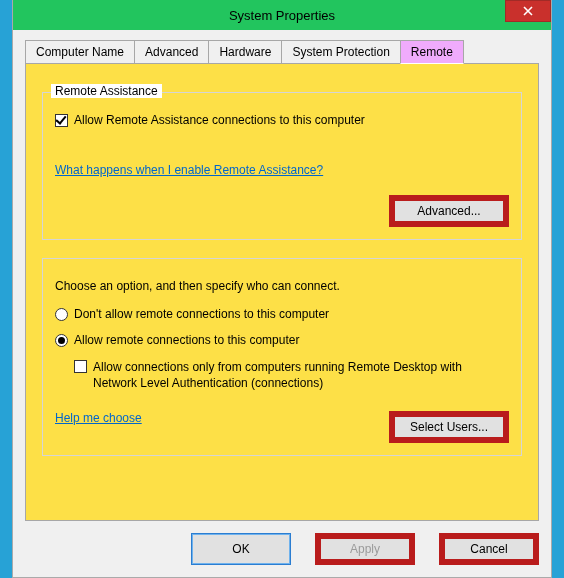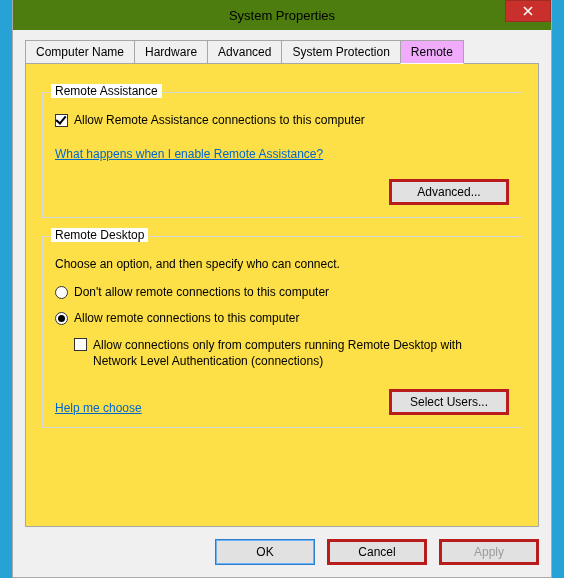--- a/index.html
+++ b/index.html
@@ -16,21 +16,21 @@
     position: absolute;
     left: 12px; top: 0; right: 12px; bottom: 0;
     background: #f0f0f0;
     border: 1px solid #aaa;
     border-top: none;
     display: flex;
     flex-direction: column;
   }
   .titlebar {
     height: 30px;
-    background: #4d7c0f;
+    background: #22c55e;
     position: relative;
     display: flex;
     align-items: center;
     justify-content: center;
   }
   .titlebar .title {
     font-size: 13px;
     color: #000;
   }
   .close-btn {
@@ -122,21 +122,21 @@
     width: 7px; height: 7px;
     background: #000;
     border-radius: 50%;
   }
   .link {
     color: #0066cc;
     text-decoration: underline;
     cursor: pointer;
   }
   .btn {
-    border: 3px solid #b91c1c;
+    border: 6px solid #b91c1c;
     background: #e1e1e1;
     padding: 3px 12px;
     min-width: 100px;
     text-align: center;
     cursor: pointer;
     font-size: 12px;
     font-family: inherit;
   }
   .btn:disabled, .btn.disabled {
     color: #9b9b9b;
@@ -144,70 +144,69 @@
   }
   .btn.default {
     border: 1px solid #2b7dd1;
     box-shadow: inset 0 0 0 1px #6fb2ed;
   }
   .right-align { display:flex; justify-content:flex-end; }
   .indent-1 { margin-left: 19px; }
   .footer {
     display: flex;
     justify-content: flex-end;
-    gap: 12px;
+    gap: 24px;
     padding: 12px;
   }
   .group-bottom {
     display:flex;
     justify-content: space-between;
-    align-items: flex-end;
+    align-items: flex-start;
     margin-top: 20px;
   }
 </style>
 </head>
 <body>
 
 <div class="window">
   <div class="titlebar">
     <span class="title">System Properties</span>
     <div class="close-btn">
       <svg viewBox="0 0 10 10">
           <path d="M1 1 L9 9 M9 1 L1 9" stroke="#fff" stroke-width="1.6"></path>
         </svg>
     </div>
   </div>
 
   <div class="body">
     <div class="tabstrip">
       <div class="tab">Computer Name</div>
+      <div class="tab">Advanced</div>
       <div class="tab">Hardware</div>
-      <div class="tab">Advanced</div>
       <div class="tab">System Protection</div>
       <div class="tab active">Remote</div>
     </div>
 
     <div class="panel">
 
       <div class="groupbox">
         <div class="legend">Remote Assistance</div>
         <div class="row">
           <div class="checkbox checked"></div>
           <span>Allow Remote Assistance connections to this computer</span>
         </div>
-        <div style="margin-top:20px;">
+        <div style="margin-top:36px;">
           <span class="link">What happens when I enable Remote Assistance?</span>
         </div>
         <div class="right-align" style="margin-top:18px;">
           <button class="btn" style="min-width:120px;">Advanced...</button>
         </div>
       </div>
 
       <div class="groupbox">
-        <div class="legend">Remote Desktop</div>
         <div style="margin:6px 0 14px 0;">Choose an option, and then specify who can connect.</div>
 
         <div class="row">
           <div class="radio"></div>
           <span>Don't allow remote connections to this computer</span>
         </div>
 
         <div class="row" style="margin-top:12px;">
           <div class="radio checked"></div>
           <span>Allow remote connections to this computer</span>
@@ -222,16 +221,16 @@
           <span class="link">Help me choose</span>
           <button class="btn" style="min-width:120px;">Select Users...</button>
         </div>
       </div>
 
     </div>
   </div>
 
   <div class="footer">
     <button class="btn default">OK</button>
+    <button class="btn disabled">Apply</button>
     <button class="btn">Cancel</button>
-    <button class="btn disabled">Apply</button>
   </div>
 </div>
 
 </body></html>

